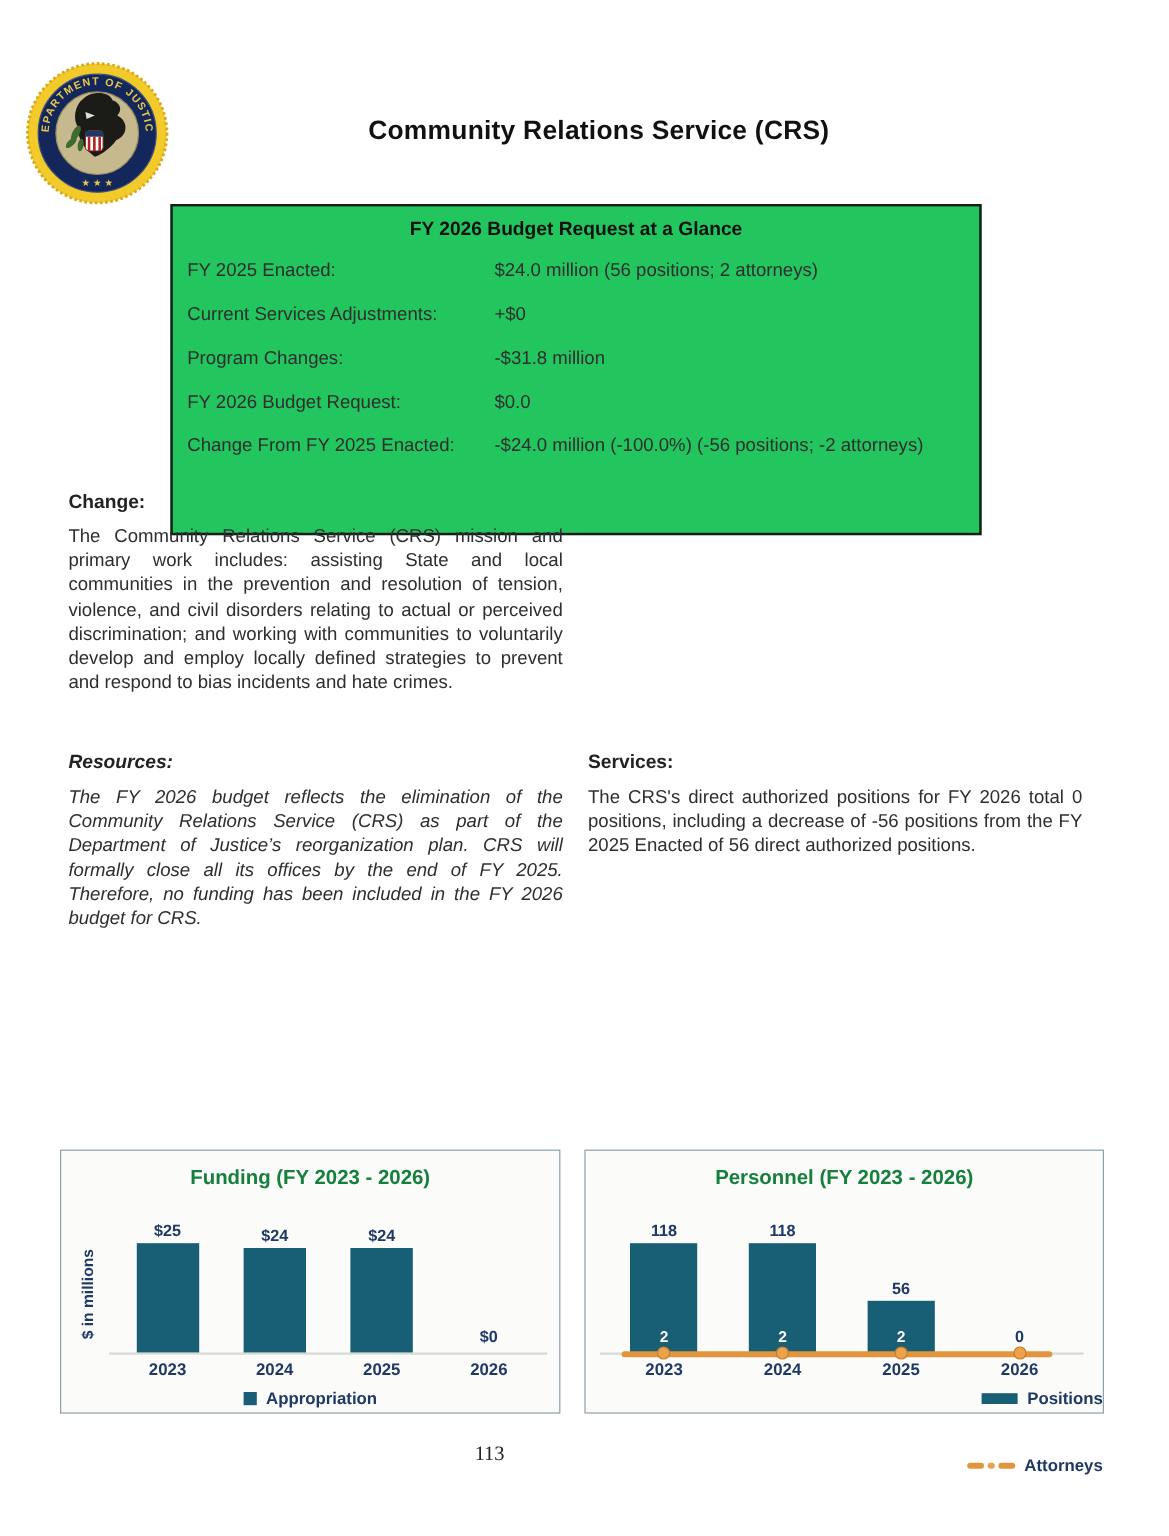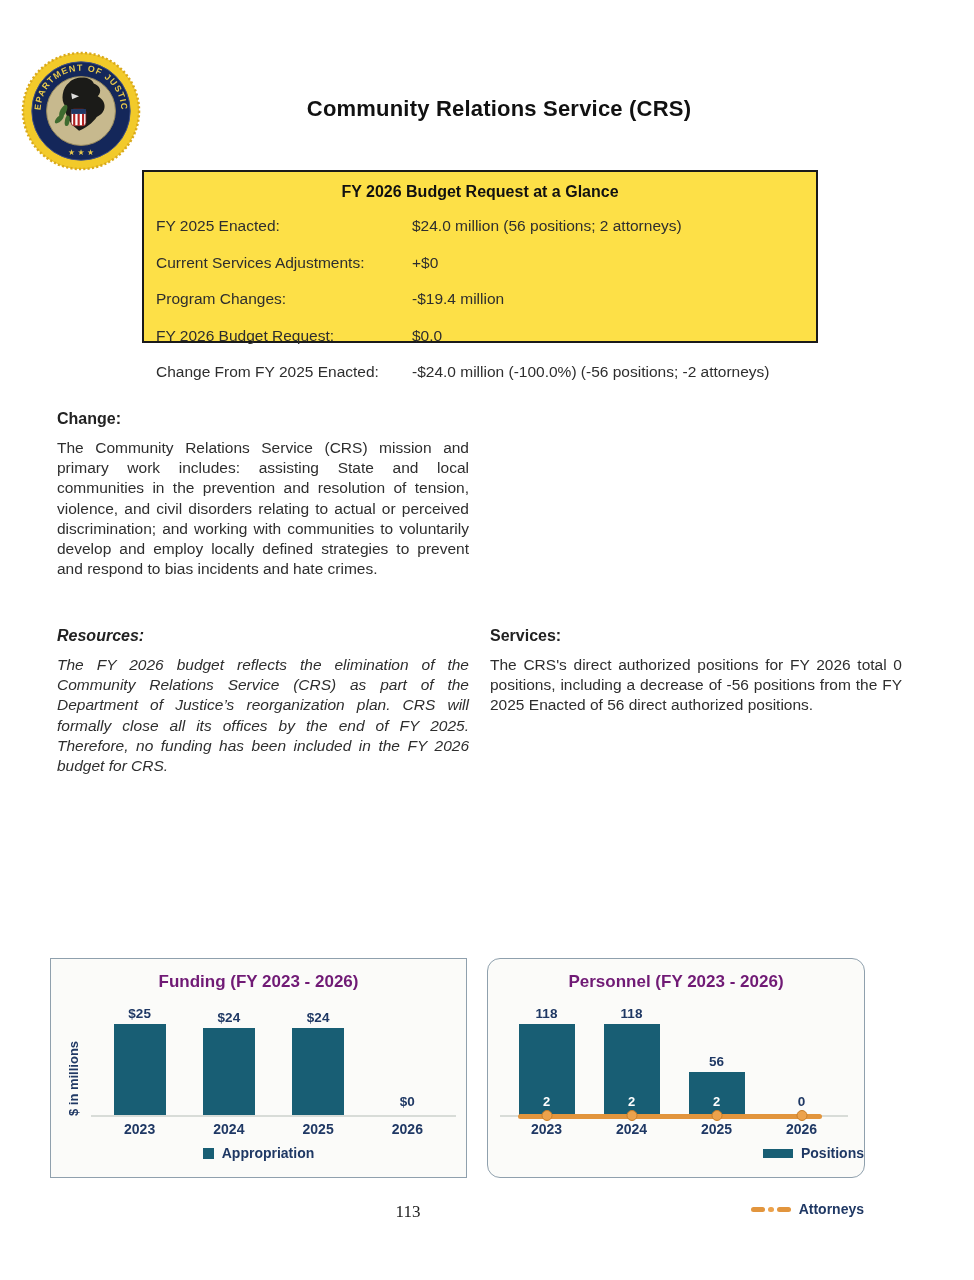--- a/index.html
+++ b/index.html
@@ -9,22 +9,22 @@
   }
   
   .seal{position:absolute;left:18px;top:50px;width:126px;height:122px;}
   
   .page-title{
     position:absolute;left:0;top:84px;width:974px;margin:12px;text-align:center;
     font-size:22px;font-weight:bold;color:#111;letter-spacing:.2px;
   }
   
   .glance{
-    position:absolute;left:142px;top:170px;width:676px;height:173px;
-    border:2px solid #1a1a1a;box-sizing:border-box;background:#fde047;
+    position:absolute;left:142px;top:170px;width:676px;height:276px;
+    border:2px solid #1a1a1a;box-sizing:border-box;background:#22c55e;
   }
   .glance-title{
     padding-top:11px;text-align:center;font-weight:bold;font-size:16px;color:#111;
   }
   .glance-rows{margin-top:7px;padding:0 12px;}
   .grow{display:grid;grid-template-columns:256px 1fr;align-items:center;height:36.5px;}
   .glabel{font-size:15.5px;color:#2e2e2e;}
   .gvalue{font-size:15.5px;color:#2e2e2e;white-space:nowrap;}
   
   .sec{position:absolute;width:412px;}
@@ -32,27 +32,27 @@
   .sec-p{margin:0;font-size:15.5px;line-height:20.2px;text-align:justify;color:#2e2e2e;}
   #mission-sec{left:57px;top:410px;}
   #resources-sec{left:57px;top:627px;font-style:italic;}
   #personnel-sec{left:490px;top:627px;}
   
   .cbox{
     position:absolute;top:958px;height:220px;background:#fbfbf9;
     border:1.5px solid #8fa0ad;box-sizing:border-box;
   }
   #chart-funding{left:50px;width:417px;}
-  #chart-personnel{left:487px;width:378px;border-radius:13px;}
-  .ctitle{margin-top:13px;text-align:center;font-weight:bold;font-size:17px;color:#701a75;}
+  #chart-personnel{left:487px;width:433px;}
+  .ctitle{margin-top:13px;text-align:center;font-weight:bold;font-size:17px;color:#15803d;}
   .ylab{
     position:absolute;left:-33px;top:112px;width:110px;text-align:center;
     transform:rotate(-90deg);font-size:13px;font-weight:bold;color:#1f3864;
   }
-  .plot{position:relative;display:flex;align-items:flex-end;height:116px;margin-top:8px;}
+  .plot{position:relative;display:flex;align-items:flex-end;height:116px;margin-top:20px;}
   #chart-funding .plot,#chart-funding .xrow{margin-left:44px;margin-right:14px;}
   #chart-personnel .plot,#chart-personnel .xrow{margin-left:16px;margin-right:20px;}
   .plot::after{content:'';position:absolute;left:-4px;right:-4px;bottom:-1px;height:2px;background:#d8dcd8;}
   .slot{flex:1;position:relative;display:flex;flex-direction:column;align-items:center;justify-content:flex-end;}
   .vlabel{font-size:13.5px;font-weight:bold;color:#1f3864;margin-bottom:3px;}
   .bar{width:52px;background:#185e74;}
   #chart-personnel .bar{width:56px;}
   .xrow{display:flex;margin-top:5px;}
   .xlabel{flex:1;text-align:center;font-size:14px;font-weight:bold;color:#1f3864;}
   .legend{display:flex;justify-content:center;align-items:flex-end;gap:8px;margin-top:8px;}
@@ -128,21 +128,21 @@
         <div class="grow">
           <div class="glabel">FY 2025 Enacted:</div>
           <div class="gvalue">$24.0 million (56 positions; 2 attorneys)</div>
         </div>
         <div class="grow">
           <div class="glabel">Current Services Adjustments:</div>
           <div class="gvalue">+$0</div>
         </div>
         <div class="grow">
           <div class="glabel">Program Changes:</div>
-          <div class="gvalue">-$19.4 million</div>
+          <div class="gvalue">-$31.8 million</div>
         </div>
         <div class="grow">
           <div class="glabel">FY 2026 Budget Request:</div>
           <div class="gvalue">$0.0</div>
         </div>
         <div class="grow">
           <div class="glabel">Change From FY 2025 Enacted:</div>
           <div class="gvalue">-$24.0 million (-100.0%) (-56 positions; -2 attorneys)</div>
         </div>
       </div>

